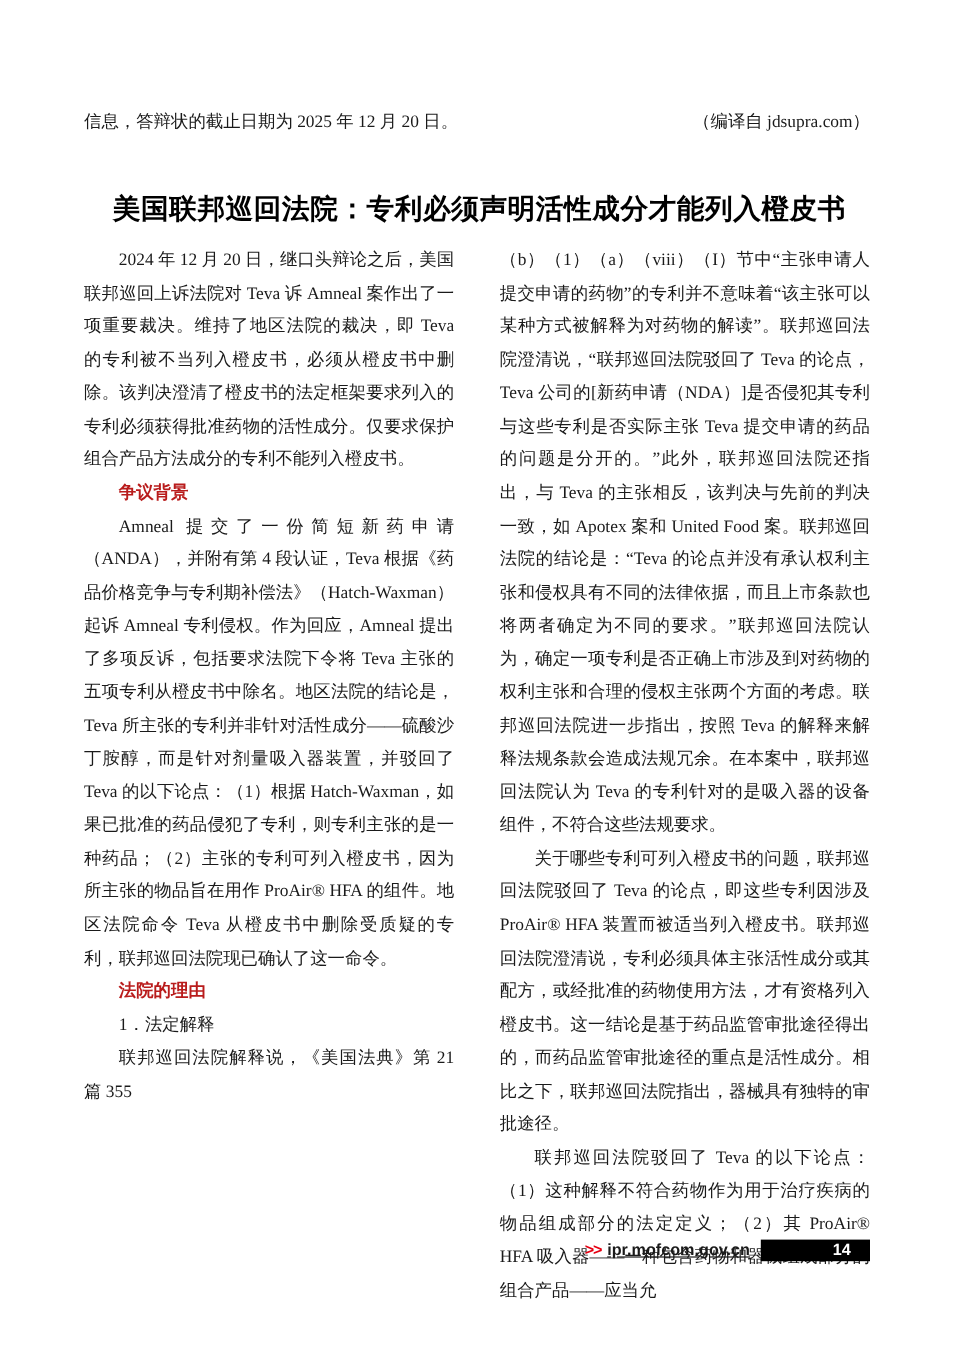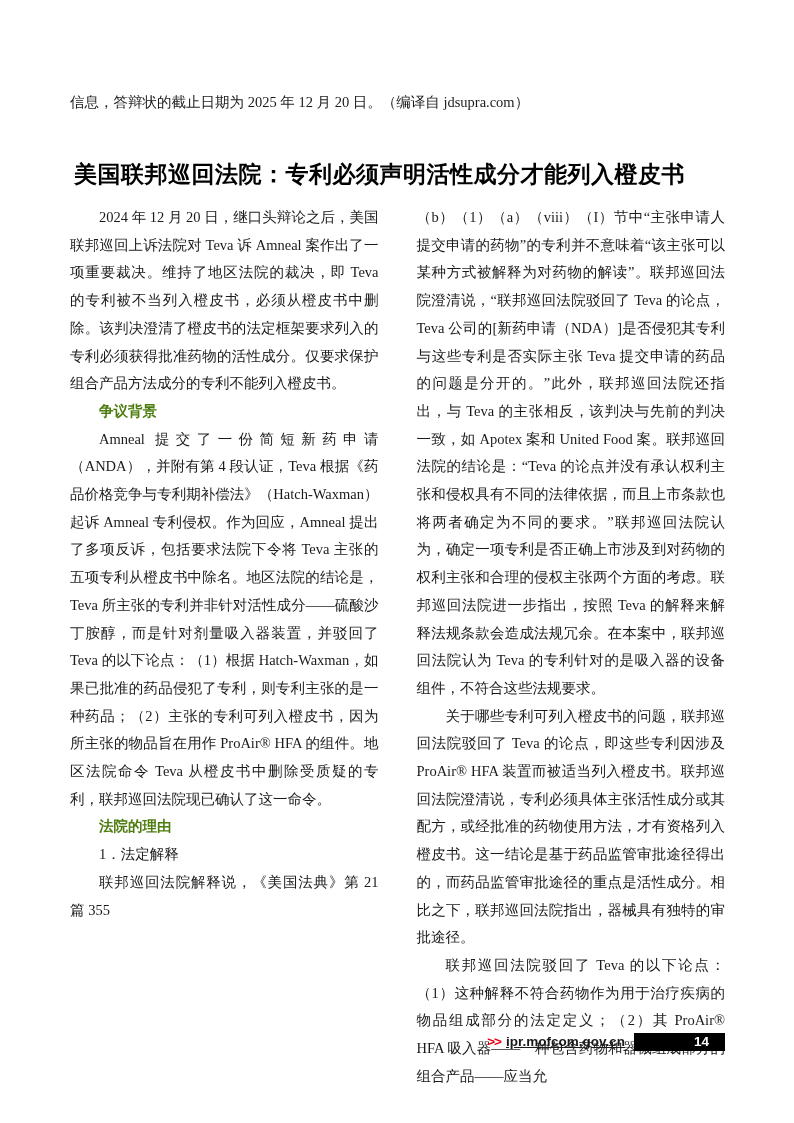--- a/index.html
+++ b/index.html
@@ -10,32 +10,34 @@
     margin: 0 auto;
     background: #ffffff;
     box-sizing: border-box;
     padding: 92px 69px 0 70px;
     font-family: "Liberation Serif", "DejaVu Serif", serif;
     color: #1a1a1a;
     overflow: hidden;
   }
   .header-row {
     display: flex;
+    justify-content: space-between;
     align-items: baseline;
     font-size: 14.5px;
     line-height: 20px;
   }
   .article-title {
     margin: 47px 0 0 4px;
     font-family: "Liberation Sans", "DejaVu Sans", sans-serif;
     font-weight: 700;
     font-size: 23px;
     line-height: 30px;
     letter-spacing: 0.5px;
     color: #000000;
+    text-align: center;
   }
   .columns {
     display: flex;
     gap: 38px;
     margin-top: 15px;
   }
   .col {
     width: 316px;
     font-size: 14.5px;
     line-height: 27.7px;
@@ -43,21 +45,21 @@
   }
   .col p { margin: 0; text-indent: 2em; }
   .col p.noindent { text-indent: 0; }
   .col .section-heading {
     margin: 0;
     font-family: "Liberation Sans", "DejaVu Sans", sans-serif;
     font-weight: 700;
     font-size: 14.5px;
     line-height: 27.7px;
     text-indent: 2em;
-    color: #4d7c0f;
+    color: #b91c1c;
   }
   .footer {
     position: absolute;
     top: 1033px;
     right: 69px;
     display: flex;
     align-items: center;
     font-family: "Liberation Sans", "DejaVu Sans", sans-serif;
     font-size: 13.5px;
     line-height: 18px;

